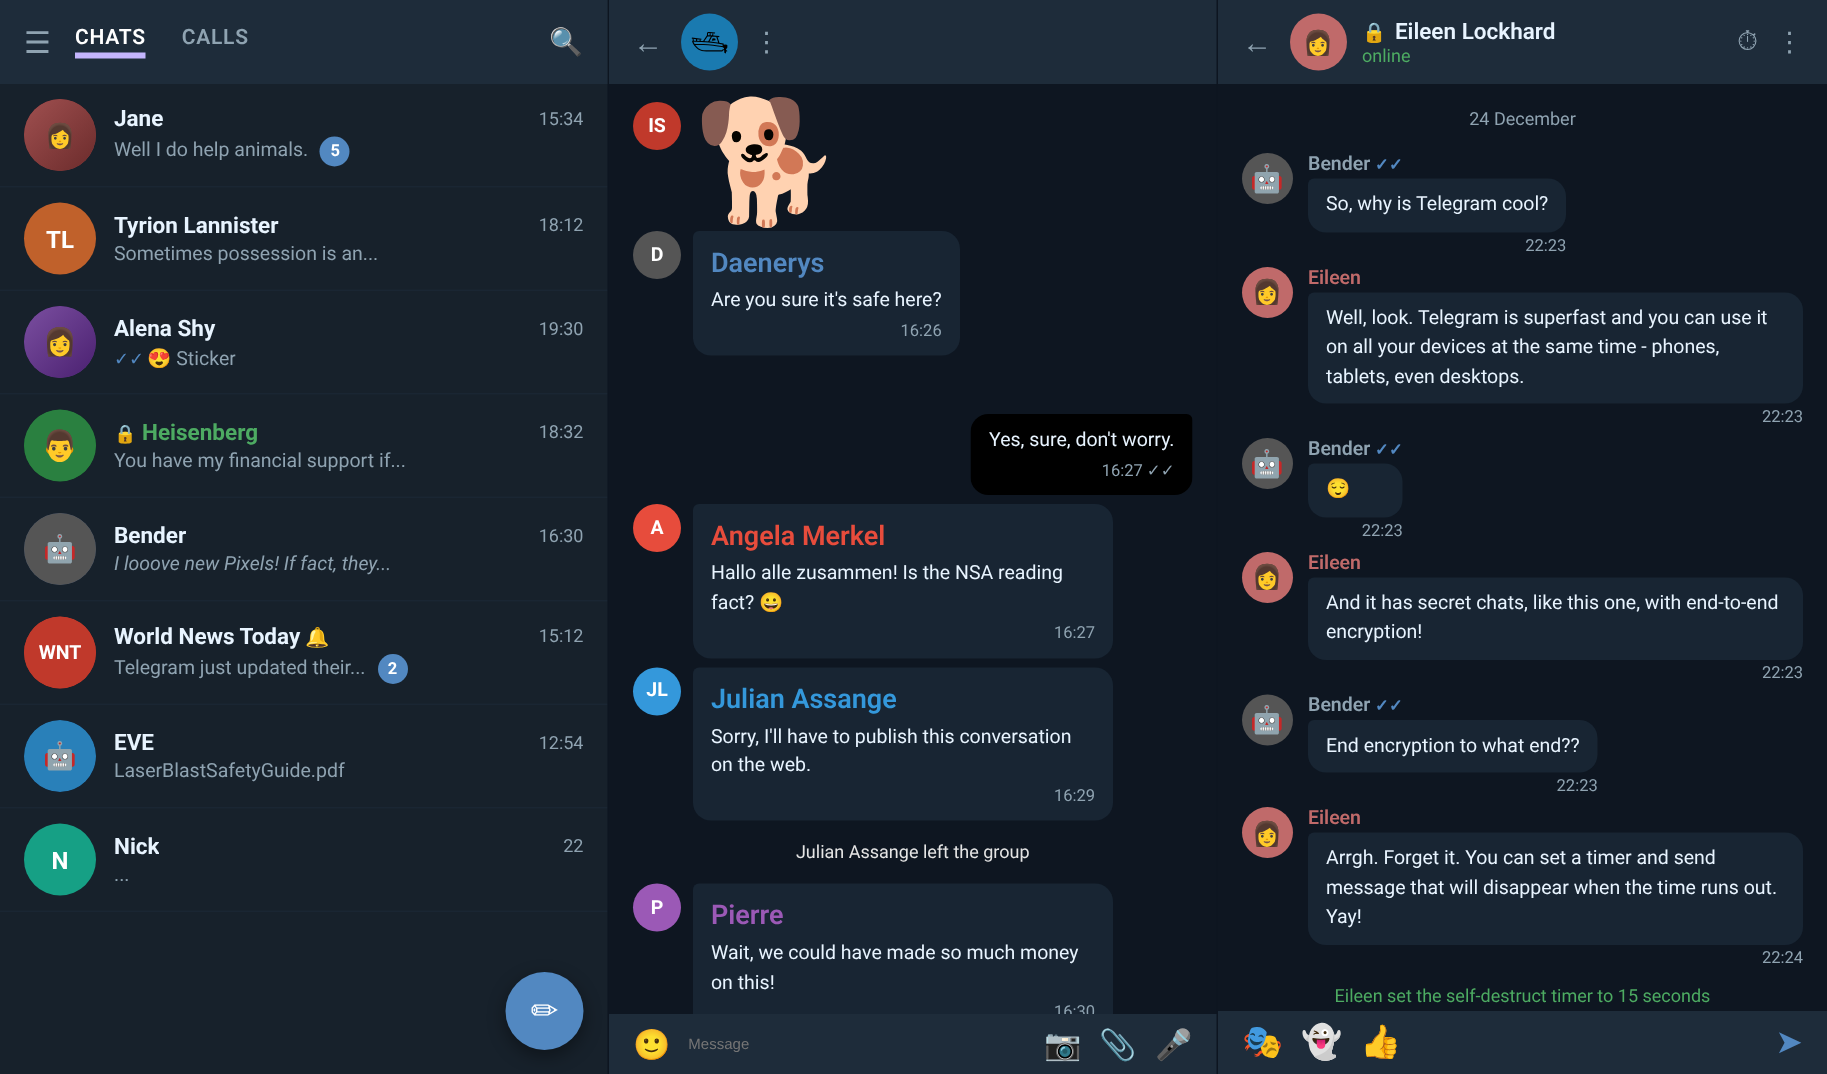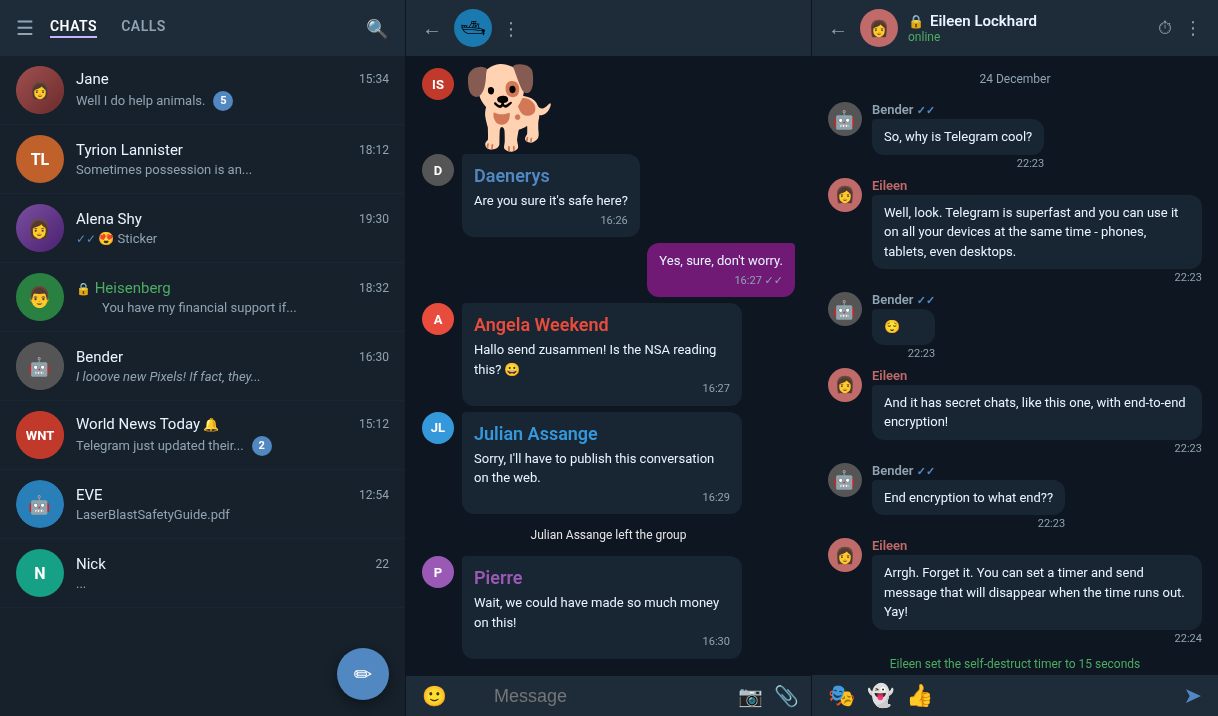--- a/index.html
+++ b/index.html
@@ -43,21 +43,21 @@
     .tab {
       font-size: 14px;
       font-weight: 600;
       color: #8fa3b1;
       cursor: pointer;
       padding-bottom: 2px;
       letter-spacing: 0.5px;
     }
     .tab.active {
       color: #ffffff;
-      border-bottom: 2px solid #c4b5fd;
+      border-bottom: 4px solid #c4b5fd;
       text-align: center;
     }
     .search-icon {
       color: #8fa3b1;
       font-size: 18px;
       cursor: pointer;
       margin-left: auto;
     }
     .chat-list {
       flex: 1;
@@ -87,21 +87,21 @@
     }
     .chat-content { flex: 1; min-width: 0; }
     .chat-top {
       display: flex;
       justify-content: space-between;
       align-items: center;
       margin-bottom: 3px;
     }
     .chat-name {
       font-size: 15px;
-      font-weight: 400;
+      font-weight: 700;
       color: #e8f4ff;
       white-space: nowrap;
       overflow: hidden;
       text-overflow: ellipsis;
     }
     .chat-name.green { color: #4dab62; }
     .chat-time {
       font-size: 12px;
       color: #8fa3b1;
       white-space: nowrap;
@@ -231,23 +231,24 @@
       font-size: 13px;
       line-height: 1.5;
       position: relative;
     }
     .bubble.incoming {
       background: #182533;
       color: #e8f4ff;
       border-top-left-radius: 4px;
     }
     .bubble.outgoing {
-      background: #701a75;
+      background: #000000;
       color: #e8f4ff;
       border-top-right-radius: 4px;
+      margin-top: 33px;
     }
     .bubble-sender {
       font-size: 18px;
       font-weight: 600;
       margin-bottom: 2px;
     }
     .bubble-text { }
     .bubble-meta {
       font-size: 11px;
       color: #8fa3b1;
@@ -269,22 +270,21 @@
       gap: 12px;
       flex-shrink: 0;
     }
     .input-icon { color: #8fa3b1; font-size: 20px; cursor: pointer; }
     .message-input {
       flex: 1;
       background: transparent;
       border: none;
       outline: none;
       color: #8fa3b1;
-      font-size: 18px;
-      margin-left: 35px;
+      font-size: 10px;
     }
 
     
     .right-panel {
       flex: 1;
       background: #0e1621;
       display: flex;
       flex-direction: column;
       height: 716px;
     }
@@ -443,21 +443,21 @@
       </div>
       <div class="chat-item">
         <div class="avatar av-heisenberg" style="background: rgb(30, 107, 52);">
           <div style="width:48px;height:48px;border-radius:50%;background:#2a8040;display:flex;align-items:center;justify-content:center;font-size:20px;">👨</div>
         </div>
         <div class="chat-content">
           <div class="chat-top">
             <div class="chat-name green"><span style="color:#4dab62;font-size:12px;">🔒</span> Heisenberg</div>
             <div class="chat-time">18:32</div>
           </div>
-          <div style="display: flex; align-items: center; margin-left: 26px;">
+          <div style="display: flex; align-items: center;">
             <div class="chat-preview">You have my financial support if...</div>
           </div>
         </div>
       </div>
       <div class="chat-item">
         <div class="avatar av-bender" style="background: rgb(74, 85, 104);">
           <div style="width:48px;height:48px;border-radius:50%;background:#555;display:flex;align-items:center;justify-content:center;font-size:18px;">🤖</div>
         </div>
         <div class="chat-content">
           <div class="chat-top">
@@ -541,22 +541,22 @@
       </div>
       <div class="msg-row right">
         <div class="bubble outgoing">
           <div class="bubble-text">Yes, sure, don't worry.</div>
           <div class="bubble-meta">16:27 ✓✓</div>
         </div>
       </div>
       <div class="msg-row ">
         <div class="msg-avatar av-angela">A</div>
         <div class="bubble incoming">
-          <div class="bubble-sender" style="color: rgb(231, 76, 60);">Angela Weekend</div>
-          <div class="bubble-text">Hallo send zusammen! Is the NSA reading this? 😀</div>
+          <div class="bubble-sender" style="color: rgb(231, 76, 60);">Angela Merkel</div>
+          <div class="bubble-text">Hallo alle zusammen! Is the NSA reading fact? 😀</div>
           <div class="bubble-meta">16:27</div>
         </div>
       </div>
       <div class="msg-row ">
         <div class="msg-avatar av-jl">JL</div>
         <div class="bubble incoming">
           <div class="bubble-sender" style="color: rgb(52, 152, 219);">Julian Assange</div>
           <div class="bubble-text">Sorry, I'll have to publish this conversation on the web.</div>
           <div class="bubble-meta">16:29</div>
         </div>

